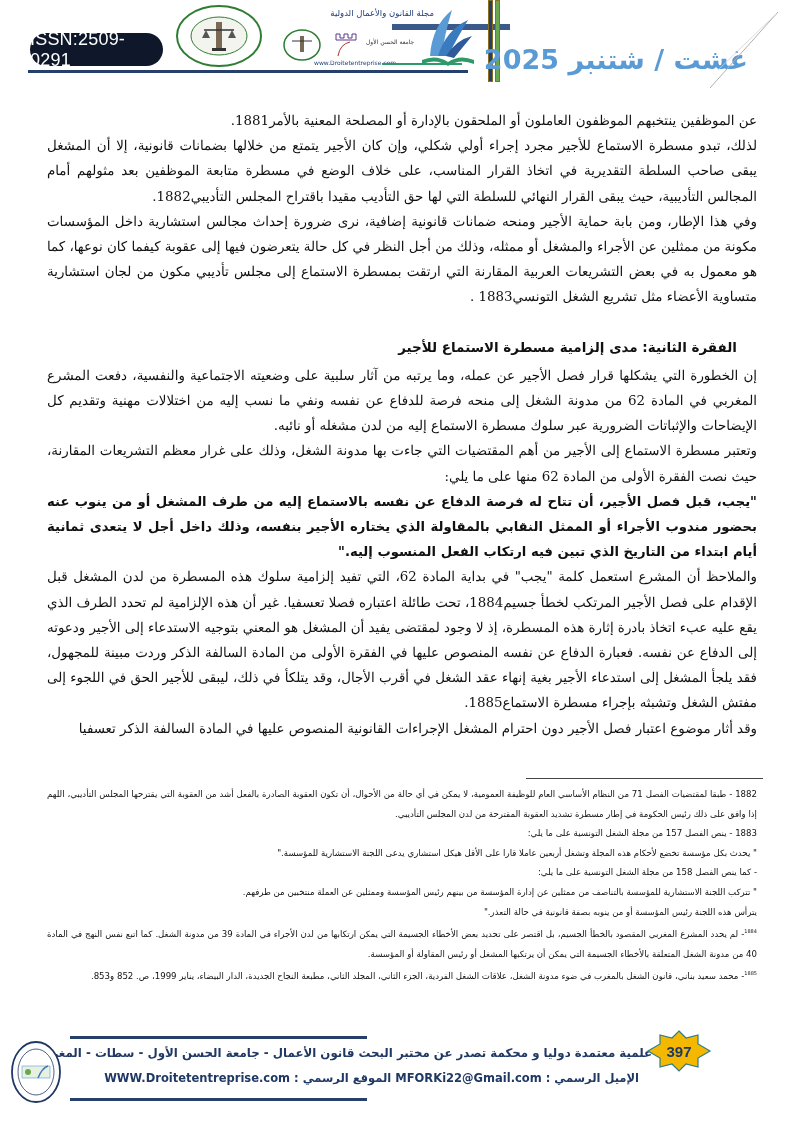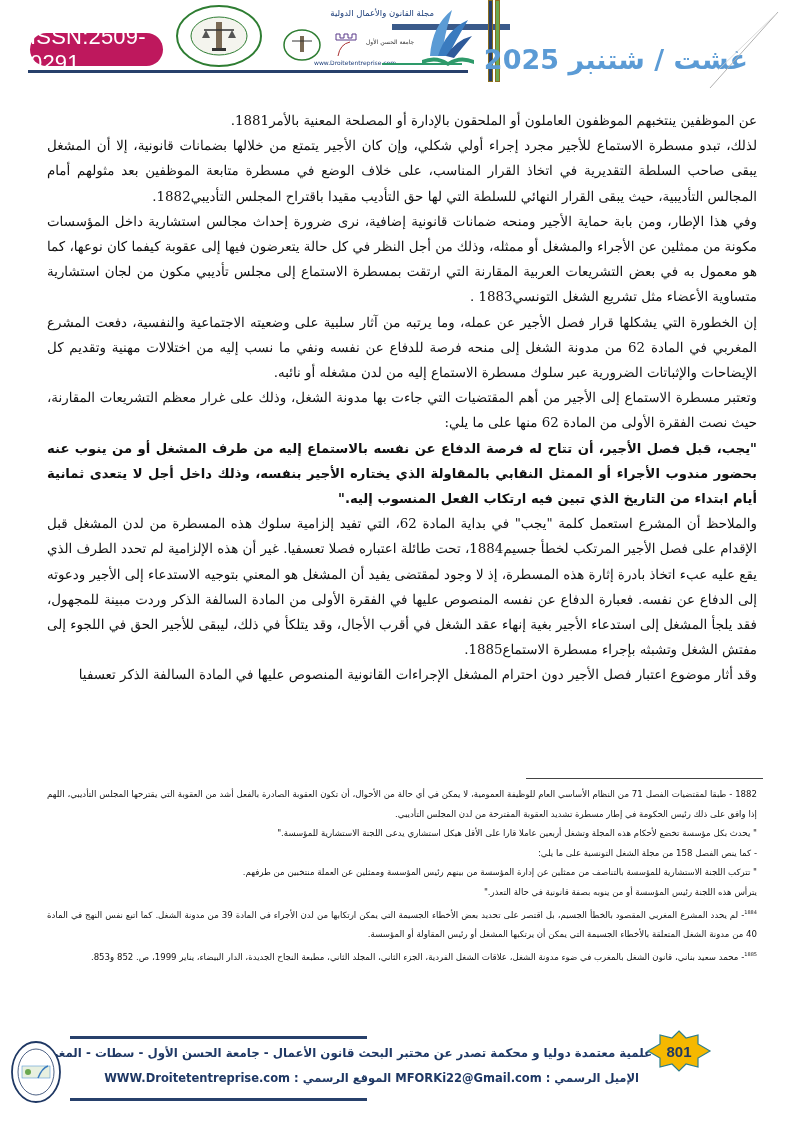--- a/index.html
+++ b/index.html
@@ -3,22 +3,22 @@
 <meta charset="utf-8">
 <style>
   * { box-sizing: border-box; margin: 0; padding: 0; }
   html, body { width: 794px; height: 1123px; background: #ffffff; overflow: hidden; }
   body { position: relative; font-family: "DejaVu Sans", sans-serif; color: #111; }
 
   
   .header { position: absolute; left: 0; top: 0; width: 794px; height: 90px; }
   .issn-pill {
     position: absolute; left: 30px; top: 33px; width: 133px; height: 33px;
-    background: #be185d; border-radius: 17px; color: #fff;
-    font-family: "Liberation Sans", sans-serif; font-size: 22px;
+    background: #0f172a; border-radius: 17px; color: #fff;
+    font-family: "Liberation Sans", sans-serif; font-size: 18px;
     display: flex; align-items: center; justify-content: center; letter-spacing: 0.2px;
   }
   .header-rule {
     position: absolute; left: 28px; top: 70px; width: 440px; height: 3px; background: #27406b;
   }
   .seal-lab {
     position: absolute; left: 174px; top: 4px; width: 90px; height: 64px;
   }
   .journal-logo { position: absolute; left: 282px; top: 6px; width: 190px; height: 64px; }
   .journal-logo .title {
@@ -139,49 +139,51 @@
     <line x1="78" y1="2" x2="10" y2="78" stroke="#b0b0b0" stroke-width="1"></line>
     <line x1="76" y1="4" x2="18" y2="60" stroke="#d0d0d0" stroke-width="0.8"></line>
   </svg>
 </div>
 
 <div class="content">
   <p>عن الموظفين ينتخبهم الموظفون العاملون أو الملحقون بالإدارة أو المصلحة المعنية بالأمر1881.</p>
   <p>لذلك، تبدو مسطرة الاستماع للأجير مجرد إجراء أولي شكلي، وإن كان الأجير يتمتع من خلالها بضمانات قانونية، إلا أن المشغل يبقى صاحب السلطة التقديرية في اتخاذ القرار المناسب، على خلاف الوضع في مسطرة متابعة الموظفين بعد مثولهم أمام المجالس التأديبية، حيث يبقى القرار النهائي للسلطة التي لها حق التأديب مقيدا باقتراح المجلس التأديبي1882.</p>
   <p>وفي هذا الإطار، ومن بابة حماية الأجير ومنحه ضمانات قانونية إضافية، نرى ضرورة إحداث مجالس استشارية داخل المؤسسات مكونة من ممثلين عن الأجراء والمشغل أو ممثله، وذلك من أجل النظر في كل حالة يتعرضون فيها إلى عقوبة كيفما كان نوعها، كما هو معمول به في بعض التشريعات العربية المقارنة التي ارتقت بمسطرة الاستماع إلى مجلس تأديبي مكون من لجان استشارية متساوية الأعضاء مثل تشريع الشغل التونسي1883 .</p>
 
+  <p class="section-title">الفقرة الثانية: مدى إلزامية مسطرة الاستماع للأجير</p>
 
   <p>إن الخطورة التي يشكلها قرار فصل الأجير عن عمله، وما يرتبه من آثار سلبية على وضعيته الاجتماعية والنفسية، دفعت المشرع المغربي في المادة 62 من مدونة الشغل إلى منحه فرصة للدفاع عن نفسه ونفي ما نسب إليه من اختلالات مهنية وتقديم كل الإيضاحات والإثباتات الضرورية عبر سلوك مسطرة الاستماع إليه من لدن مشغله أو نائبه.</p>
   <p>وتعتبر مسطرة الاستماع إلى الأجير من أهم المقتضيات التي جاءت بها مدونة الشغل، وذلك على غرار معظم التشريعات المقارنة، حيث نصت الفقرة الأولى من المادة 62 منها على ما يلي:</p>
   <p class="quote">"يجب، قبل فصل الأجير، أن تتاح له فرصة الدفاع عن نفسه بالاستماع إليه من طرف المشغل أو من ينوب عنه بحضور مندوب الأجراء أو الممثل النقابي بالمقاولة الذي يختاره الأجير بنفسه، وذلك داخل أجل لا يتعدى ثمانية أيام ابتداء من التاريخ الذي تبين فيه ارتكاب الفعل المنسوب إليه."</p>
   <p>والملاحظ أن المشرع استعمل كلمة "يجب" في بداية المادة 62، التي تفيد إلزامية سلوك هذه المسطرة من لدن المشغل قبل الإقدام على فصل الأجير المرتكب لخطأ جسيم1884، تحت طائلة اعتباره فصلا تعسفيا. غير أن هذه الإلزامية لم تحدد الطرف الذي يقع عليه عبء اتخاذ بادرة إثارة هذه المسطرة، إذ لا وجود لمقتضى يفيد أن المشغل هو المعني بتوجيه الاستدعاء إلى الأجير ودعوته إلى الدفاع عن نفسه. فعبارة الدفاع عن نفسه المنصوص عليها في الفقرة الأولى من المادة السالفة الذكر وردت مبينة للمجهول، فقد يلجأ المشغل إلى استدعاء الأجير بغية إنهاء عقد الشغل في أقرب الأجال، وقد يتلكأ في ذلك، ليبقى للأجير الحق في اللجوء إلى مفتش الشغل وتشبثه بإجراء مسطرة الاستماع1885.</p>
   <p>وقد أثار موضوع اعتبار فصل الأجير دون احترام المشغل الإجراءات القانونية المنصوص عليها في المادة السالفة الذكر تعسفيا</p>
 </div>
 
 <div class="fn-rule"></div>
 <div class="footnotes">
   <p>1882 - طبقا لمقتضيات الفصل 71 من النظام الأساسي العام للوظيفة العمومية، لا يمكن في أي حالة من الأحوال، أن تكون العقوبة الصادرة بالفعل أشد من العقوبة التي يقترحها المجلس التأديبي، اللهم إذا وافق على ذلك رئيس الحكومة في إطار مسطرة تشديد العقوبة المقترحة من لدن المجلس التأديبي.</p>
+  <p>1883 - ينص الفصل 157 من مجلة الشغل التونسية على ما يلي:</p>
   <p>" يحدث بكل مؤسسة تخضع لأحكام هذه المجلة وتشغل أربعين عاملا قارا على الأقل هيكل استشاري يدعى اللجنة الاستشارية للمؤسسة."</p>
   <p>- كما ينص الفصل 158 من مجلة الشغل التونسية على ما يلي:</p>
   <p>" تتركب اللجنة الاستشارية للمؤسسة بالتناصف من ممثلين عن إدارة المؤسسة من بينهم رئيس المؤسسة وممثلين عن العملة منتخبين من طرفهم.</p>
   <p>يترأس هذه اللجنة رئيس المؤسسة أو من ينوبه بصفة قانونية في حالة التعذر."</p>
   <p><sup>1884</sup><span>- لم يحدد المشرع المغربي المقصود بالخطأ الجسيم، بل اقتصر على تحديد بعض الأخطاء الجسيمة التي يمكن ارتكابها من لدن الأجراء في المادة 39 من مدونة الشغل. كما اتبع نفس النهج في المادة 40 من مدونة الشغل المتعلقة بالأخطاء الجسيمة التي يمكن أن يرتكبها المشغل أو رئيس المقاولة أو المؤسسة.</span></p>
   <p><sup>1885</sup><span>- محمد سعيد بناني، قانون الشغل بالمغرب في ضوء مدونة الشغل، علاقات الشغل الفردية، الجزء الثاني، المجلد الثاني، مطبعة النجاح الجديدة، الدار البيضاء، يناير 1999، ص. 852 و853.</span></p>
 </div>
 
 <div class="footer-rule-top"></div>
 <div class="footer-line1">مجلة علمية معتمدة دوليا و محكمة تصدر عن مختبر البحث قانون الأعمال - جامعة الحسن الأول - سطات - المغرب</div>
 <div class="footer-line2">الإميل الرسمي : MFORKi22@Gmail.com الموقع الرسمي : WWW.Droitetentreprise.com</div>
 <div class="footer-rule-bottom"></div>
 
 <div class="page-badge">
   <svg width="66" height="42" viewBox="0 0 66 42">
     <polygon points="33,1 40,8 52,5 52,14 64,21 52,28 52,37 40,34 33,41 26,34 14,37 14,28 2,21 14,14 14,5 26,8" fill="#f5b800" stroke="#2e7d8a" stroke-width="1.2"></polygon>
   </svg>
-  <div class="num">801</div>
+  <div class="num">397</div>
 </div>
 
 <svg class="footer-seal" viewBox="0 0 52 64">
   <ellipse cx="26" cy="32" rx="24" ry="30" fill="#fff" stroke="#1f3864" stroke-width="1.8"></ellipse>
   <ellipse cx="26" cy="32" rx="18" ry="23" fill="none" stroke="#1f3864" stroke-width="0.8"></ellipse>
   <rect x="12" y="26" width="28" height="12" fill="#e8f0e0" stroke="#5b9bd5" stroke-width="0.6"></rect>
   <path d="M28 38 Q32 28 38 26" stroke="#3a7bbf" stroke-width="1.5" fill="none"></path>
   <circle cx="18" cy="32" r="3" fill="#6aa84f"></circle>
 </svg>
 

